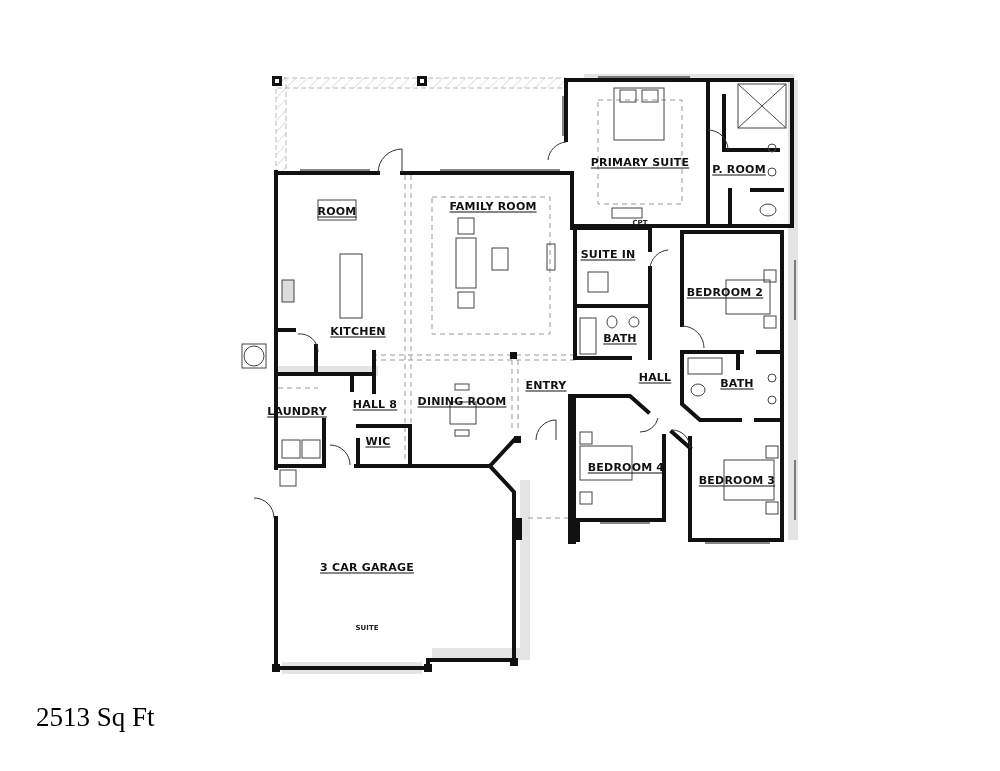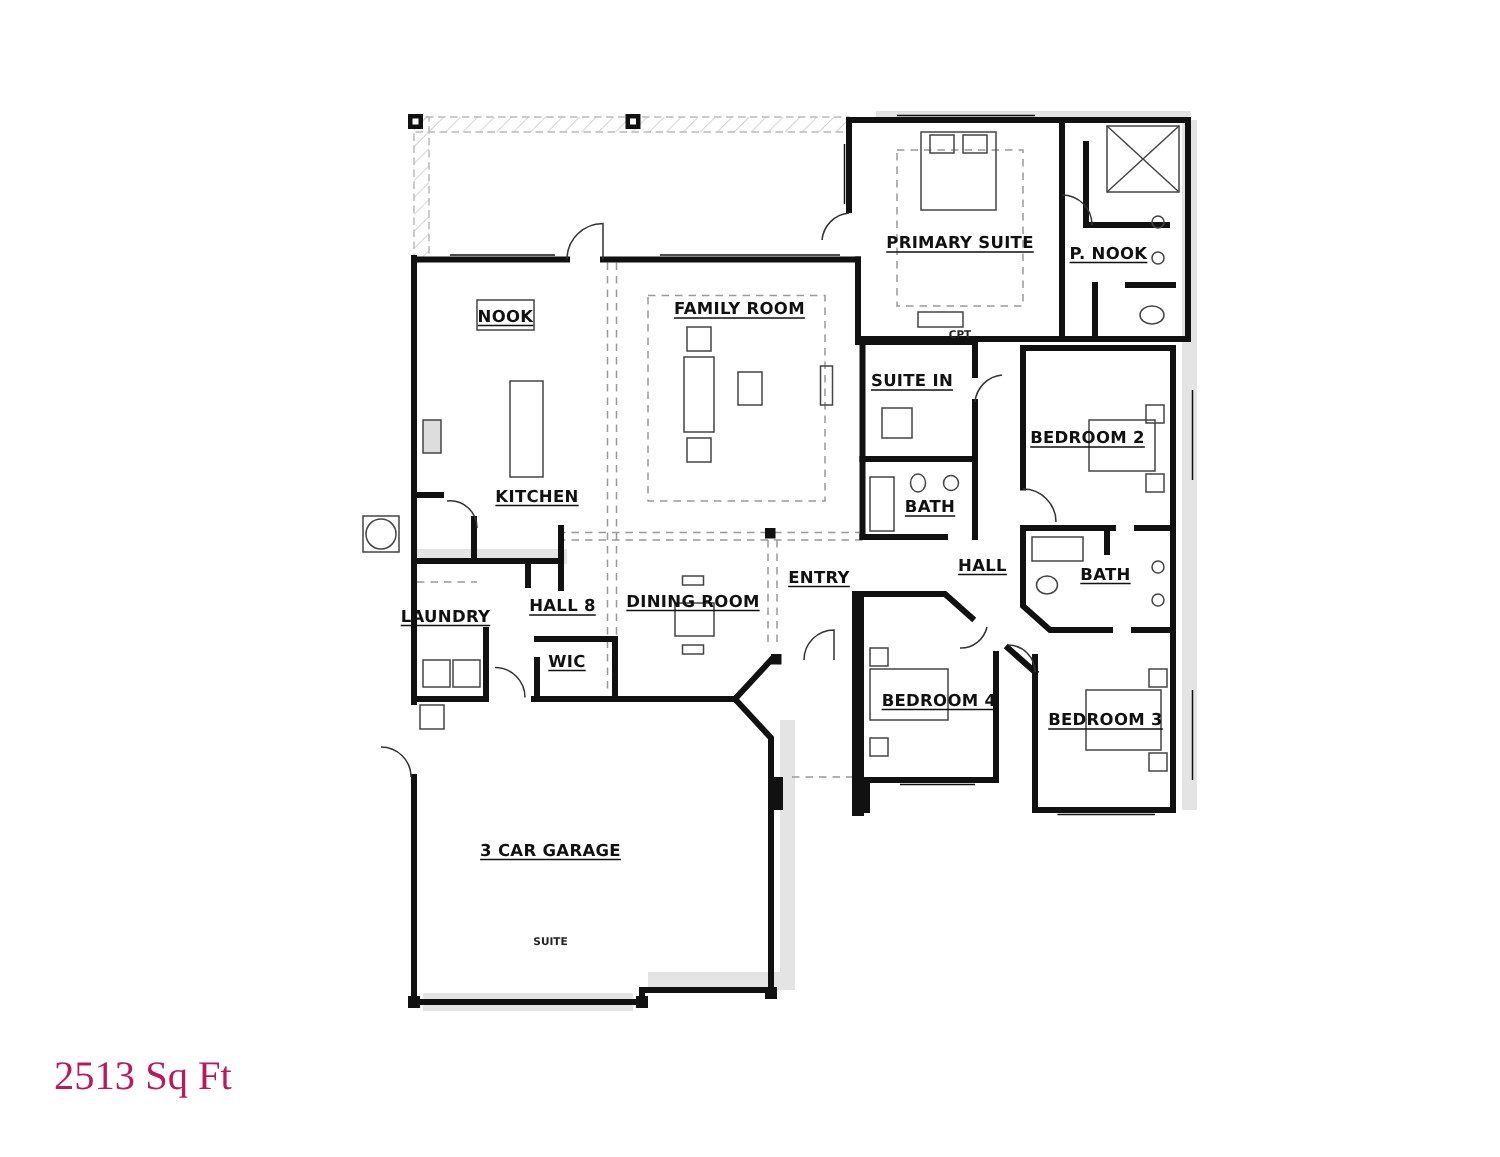--- a/index.html
+++ b/index.html
@@ -9,21 +9,21 @@
   .room-label { position: absolute; transform: translate(-50%, -50%);
                 font-family: "DejaVu Sans", sans-serif; font-weight: bold;
                 font-size: 11px; letter-spacing: 0.2px; color: #111;
                 text-decoration: underline; text-underline-offset: 2px;
                 white-space: nowrap; }
   .room-sub { position: absolute; transform: translate(-50%, -50%);
               font-family: "DejaVu Sans", sans-serif; font-size: 7px;
               color: #222; font-weight: bold; white-space: nowrap; margin-top: 48px; }
   .sqft { position: absolute; left: 36px; top: 702px;
           font-family: "Liberation Serif", "DejaVu Serif", serif;
-          font-size: 27px; color: #be185d; }
+          font-size: 27px; color: #000000; }
 </style>
 </head>
 <body>
 
 <svg id="plan" viewBox="0 0 1000 771" xmlns="http://www.w3.org/2000/svg">
   <defs>
     <pattern id="hatch" width="8" height="8" patternUnits="userSpaceOnUse" patternTransform="rotate(45)">
       <line x1="0" y1="0" x2="0" y2="8" stroke="#cfcfcf" stroke-width="1.2"></line>
     </pattern>
   </defs>
@@ -208,22 +208,22 @@
     <rect x="272" y="664" width="8" height="8"></rect>
     <rect x="424" y="664" width="8" height="8"></rect>
     <rect x="510" y="658" width="8" height="8"></rect>
     <rect x="514" y="518" width="8" height="22"></rect>
     <rect x="572" y="520" width="8" height="22"></rect>
   </g>
 </svg>
 
 <div class="room-label" style="left:640px;top:162px">PRIMARY SUITE</div>
 <div class="room-sub" style="left:640px;top:175px">CPT</div>
-<div class="room-label" style="left:739px;top:169px">P. NOOK</div>
-<div class="room-label" style="left:337px;top:211px">NOOK</div>
+<div class="room-label" style="left:739px;top:169px">P. ROOM</div>
+<div class="room-label" style="left:337px;top:211px">ROOM</div>
 <div class="room-label" style="left:493px;top:206px">FAMILY ROOM</div>
 <div class="room-label" style="left:608px;top:254px">SUITE IN</div>
 <div class="room-label" style="left:725px;top:292px">BEDROOM 2</div>
 <div class="room-label" style="left:358px;top:331px">KITCHEN</div>
 <div class="room-label" style="left:620px;top:338px">BATH</div>
 <div class="room-label" style="left:655px;top:377px">HALL</div>
 <div class="room-label" style="left:737px;top:383px">BATH</div>
 <div class="room-label" style="left:546px;top:385px">ENTRY</div>
 <div class="room-label" style="left:375px;top:404px">HALL 8</div>
 <div class="room-label" style="left:462px;top:401px">DINING ROOM</div>

